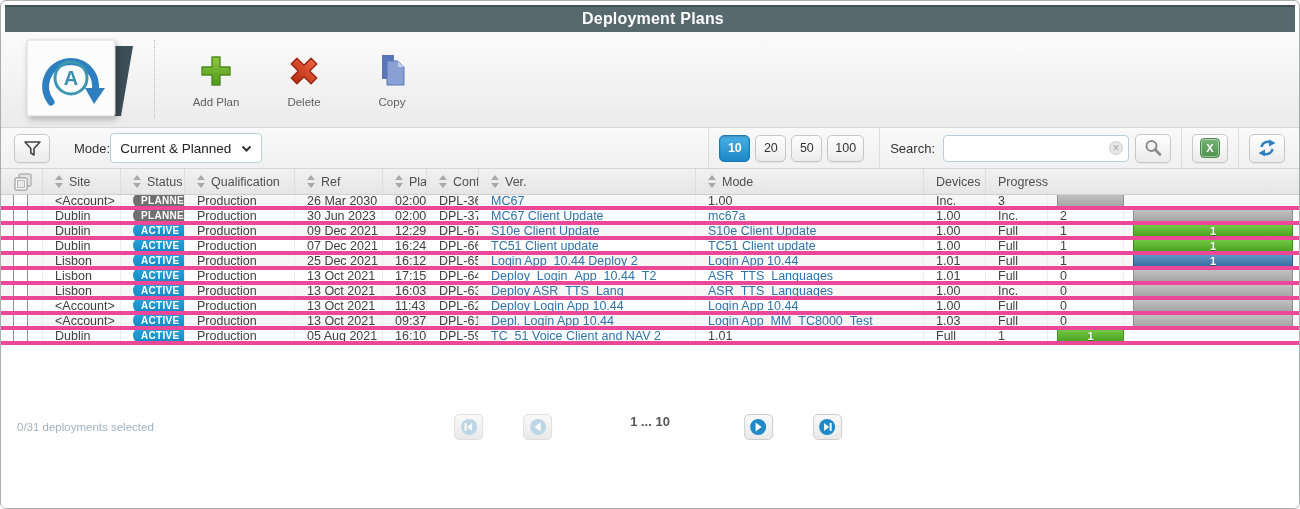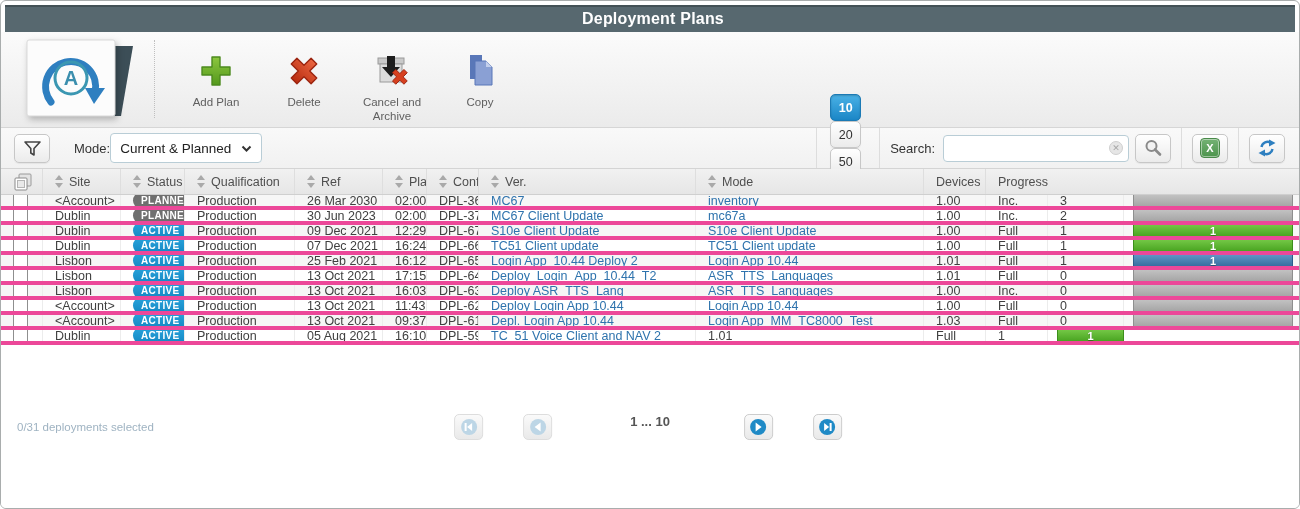--- a/index.html
+++ b/index.html
@@ -194,33 +194,20 @@
               <stop offset="1" stop-color="#b92c10"></stop>
             </linearGradient>
           </defs>
         <g transform="rotate(45 17 17)">
           <path d="M13 3 h8 v10 h10 v8 h-10 v10 h-8 v-10 h-10 v-8 h10 z" fill="url(#gR)" stroke="#9c2510" stroke-width="1.4" stroke-linejoin="round"></path>
         </g>
       </svg>
       <span class="tb-label">Delete</span>
     </button>
 
-    <button class="tb-btn">
-      <svg width="38" height="34" viewBox="0 0 38 34">
-        <rect x="5" y="4" width="26" height="6" fill="#c9c9c9" stroke="#9a9a9a"></rect>
-        <rect x="7" y="10" width="22" height="18" fill="#dcdcdc" stroke="#9a9a9a"></rect>
-        <path d="M14 2 v11 h-5 l9 10 9-10 h-5 V2 z" fill="#1d1d1d"></path>
-        <g transform="translate(17 13) scale(0.58)">
-          <g transform="rotate(45 17 17)">
-            <path d="M13 3 h8 v10 h10 v8 h-10 v10 h-8 v-10 h-10 v-8 h10 z" fill="#d6401f" stroke="#9c2510" stroke-width="1.6" stroke-linejoin="round"></path>
-          </g>
-        </g>
-      </svg>
-      <span class="tb-label">Cancel and Archive</span>
-    </button>
 
     <button class="tb-btn">
       <svg width="34" height="34" viewBox="0 0 34 34">
         <path d="M7 1 h12 v24 h-12 z" fill="#5977b8"></path>
         <path d="M12 7 h11 l6 6 v18 h-17 z" fill="#8aa0d4" stroke="#5977b8"></path>
         <path d="M23 7 l6 6 h-6 z" fill="#c3cfec"></path>
       </svg>
       <span class="tb-label">Copy</span>
     </button>
   </div>
@@ -235,21 +222,21 @@
     <div class="mode-select">
       <span>Current &amp; Planned</span>
       <svg width="11" height="7" viewBox="0 0 11 7">
         <polyline points="1.5,1.5 5.5,5.5 9.5,1.5" fill="none" stroke="#333" stroke-width="2"></polyline>
       </svg>
     </div>
 
     <div class="f-spacer"></div>
 
     <div class="f-sep"></div>
-    <div id="psize-group" style="display:flex;align-items:center;flex-direction:column;">
+    <div id="psize-group" style="display:flex;align-items:center;">
         <button class="psize active">10</button>
         <button class="psize">20</button>
         <button class="psize">50</button>
         <button class="psize">100</button>
       </div>
     <div class="f-sep"></div>
 
     <span class="search-label">Search:</span>
     <div class="search-wrap">
       <input class="search-input" type="text" value="" style="">
@@ -357,23 +344,20 @@
         <div class="tcell">
           <span class="badge planned">PLANNED</span>
         </div>
         <div class="tcell">Production</div>
         <div class="tcell">26 Mar 2030</div>
         <div class="tcell">02:00</div>
         <div class="tcell">DPL-36</div>
         <div class="tcell">
           <a class="link">MC67</a>
         </div>
-        <div class="tcell">
-          <a class="link">inventory</a>
-        </div>
         <div class="tcell">1.00</div>
         <div class="tcell">Inc.</div>
         <div class="tcell">3</div>
         <div class="tcell">
           <div class="pbar gray"></div>
         </div>
       </div>
       <div class="trow">
         <div class="tcell">
           <div class="checkbox"></div>
@@ -455,21 +439,21 @@
       </div>
       <div class="trow odd">
         <div class="tcell">
           <div class="checkbox"></div>
         </div>
         <div class="tcell">Lisbon</div>
         <div class="tcell">
           <span class="badge active">ACTIVE</span>
         </div>
         <div class="tcell">Production</div>
-        <div class="tcell">25 Feb 2021</div>
+        <div class="tcell">25 Dec 2021</div>
         <div class="tcell">16:12</div>
         <div class="tcell">DPL-65</div>
         <div class="tcell">
           <a class="link">Login App_10.44 Deploy 2</a>
         </div>
         <div class="tcell">
           <a class="link">Login App 10.44</a>
         </div>
         <div class="tcell">1.01</div>
         <div class="tcell">Full</div>

